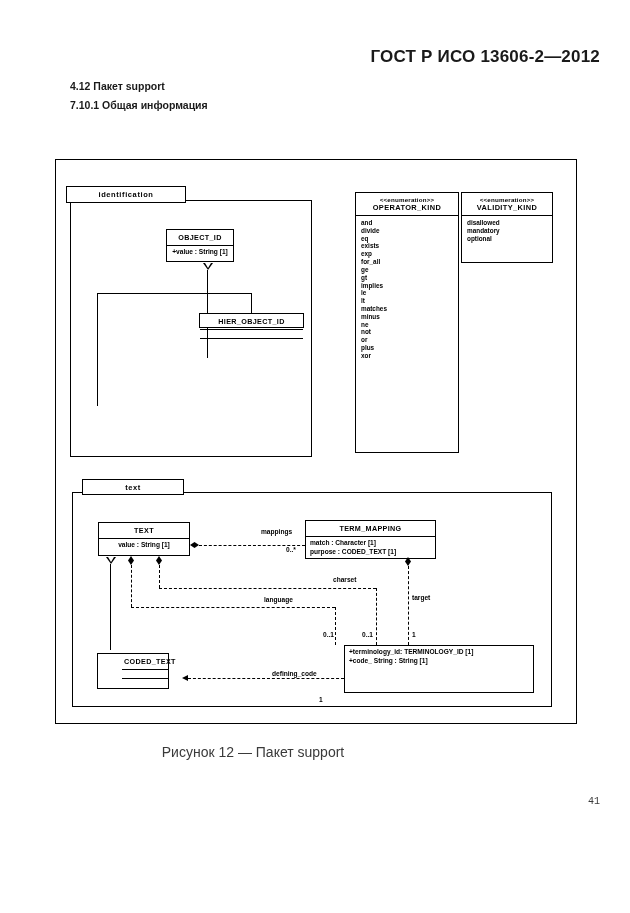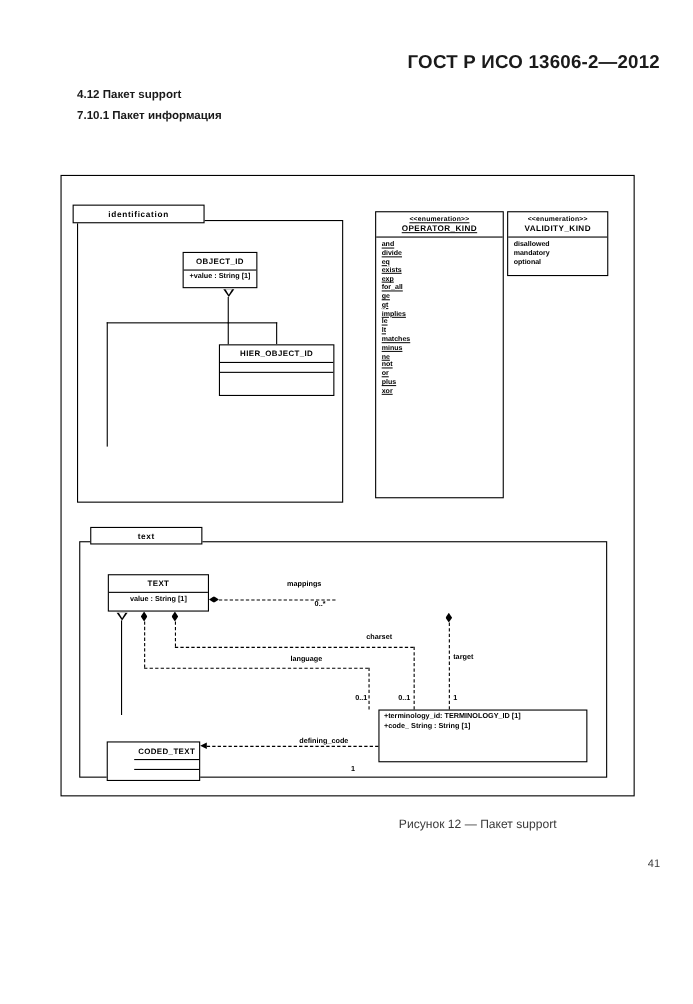--- a/index.html
+++ b/index.html
@@ -13,25 +13,25 @@
   
   .std-header{
     position:absolute;right:30px;top:47px;
     font-size:17px;font-weight:bold;letter-spacing:.2px;color:#1a1a1a;
   }
   .clause{position:absolute;left:70px;font-size:10.5px;font-weight:bold;color:#1a1a1a;}
   .clause-1{top:80px;}
   .clause-2{top:99px;}
 
   .caption{
-    position:absolute;left:0;top:744px;width:506px;text-align:right;
-    font-size:11px;color:#3a3a3a;
+    position:absolute;left:0;top:744px;width:506px;text-align:center;
+    font-size:14px;color:#3a3a3a;
   }
   .page-num{
-    position:absolute;right:30px;top:780px;font-size:10px;color:#3a3a3a;
+    position:absolute;right:30px;top:796px;font-size:10px;color:#3a3a3a;font-family:Liberation Mono, monospace;
   }
 
   
   .canvas{position:absolute;left:0;top:0;width:630px;height:913px;}
 
   
   .pkg{position:absolute;border:1.6px solid #000;background:transparent;}
   .pkg-tab{
     position:absolute;border:1.6px solid #000;background:#fff;
     font-size:7.5px;font-weight:bold;letter-spacing:.6px;
@@ -91,21 +91,21 @@
     border-right:6px solid #000;}
 </style>
 </head>
 <body>
 
 <div class="page">
 
   <div class="std-header">ГОСТ Р ИСО 13606-2—2012</div>
 
   <div class="clause clause-1">4.12 Пакет support</div>
-  <div class="clause clause-2">7.10.1 Пакет информация</div>
+  <div class="clause clause-2">7.10.1 Общая информация</div>
 
   <div class="canvas">
 
     <div class="pkg" style="left:55px;top:159px;width:520px;height:563px;"></div>
 
     <div class="pkg" style="left:70px;top:200px;width:240px;height:255px;"></div>
     <div class="pkg-tab" style="left:66px;top:186px;width:118px;height:15px;">
       <span>identification</span>
     </div>
 
@@ -121,29 +121,29 @@
     <div class="ln v" style="left:207px;top:270px;height:24px;"></div>
 
     <div class="ln h" style="left:97px;top:293px;width:155px;"></div>
 
     <div class="ln v" style="left:251px;top:293px;height:20px;"></div>
 
     <div class="ln v" style="left:207px;top:293px;height:65px;"></div>
 
     <div class="ln v" style="left:97px;top:293px;height:113px;"></div>
 
-    <div class="cls" style="left:199px;top:313px;width:105px;height:47px;">
+    <div class="cls" style="left:199px;top:313px;width:105px;height:15px;">
       <div class="name">HIER_OBJECT_ID</div>
       <div class="empty div"></div>
       <div class="empty"></div>
     </div>
 
 
 
-    <div class="enum" style="left:341px;top:192px;width:117px;height:261px;text-decoration:underline;">
+    <div class="enum" style="left:355px;top:192px;width:104px;height:261px;">
       <div class="ehead">
         <span class="estereo">&lt;&lt;enumeration&gt;&gt;</span>
         <span class="ename">OPERATOR_KIND</span>
       </div>
       <div class="elist">
         <div>and</div>
         <div>divide</div>
         <div>eq</div>
         <div>exists</div>
         <div>exp</div>
@@ -156,21 +156,21 @@
         <div>matches</div>
         <div>minus</div>
         <div>ne</div>
         <div>not</div>
         <div>or</div>
         <div>plus</div>
         <div>xor</div>
       </div>
     </div>
 
-    <div class="enum" style="left:461px;top:192px;width:92px;height:59px;">
+    <div class="enum" style="left:461px;top:192px;width:92px;height:71px;">
       <div class="ehead">
         <span class="estereo">&lt;&lt;enumeration&gt;&gt;</span>
         <span class="ename">VALIDITY_KIND</span>
       </div>
       <div class="elist">
         <div>disallowed</div>
         <div>mandatory</div>
         <div>optional</div>
       </div>
     </div>
@@ -178,22 +178,29 @@
     <div class="pkg" style="left:72px;top:492px;width:478px;height:213px;"></div>
     <div class="pkg-tab" style="left:82px;top:479px;width:100px;height:14px;">
       <span>text</span>
     </div>
 
     <div class="cls" style="left:98px;top:522px;width:92px;height:34px;">
       <div class="name">TEXT</div>
       <div class="attrs center">value : String [1]</div>
     </div>
 
-
-    <div class="cls" style="left:97px;top:674px;width:85px;height:36px;padding-left:24px;">
+    <div class="cls" style="left:305px;top:520px;width:131px;height:39px;">
+      <div class="name">TERM_MAPPING</div>
+      <div class="attrs">
+        <div>match : Character [1]</div>
+        <div>purpose : CODED_TEXT [1]</div>
+      </div>
+    </div>
+
+    <div class="cls" style="left:97px;top:653px;width:72px;height:36px;padding-left:24px;">
       <div class="name">CODED_TEXT</div>
       <div class="empty div"></div>
       <div class="empty"></div>
     </div>
 
     <div class="cls" style="left:344px;top:645px;width:190px;height:48px;">
       <div class="attrs">
         <div>+terminology_id: TERMINOLOGY_ID [1]</div>
         <div>+code_ String : String [1]</div>
       </div>

